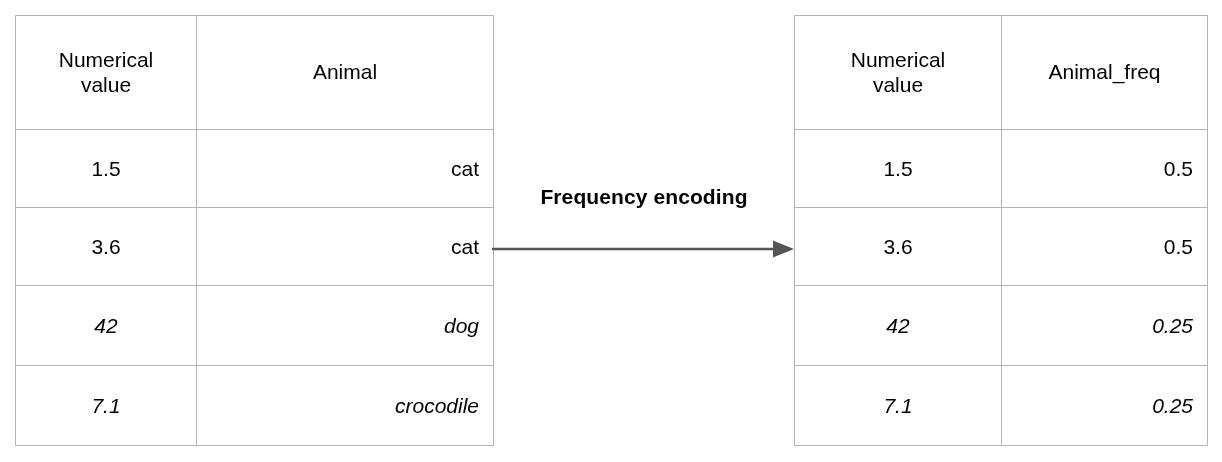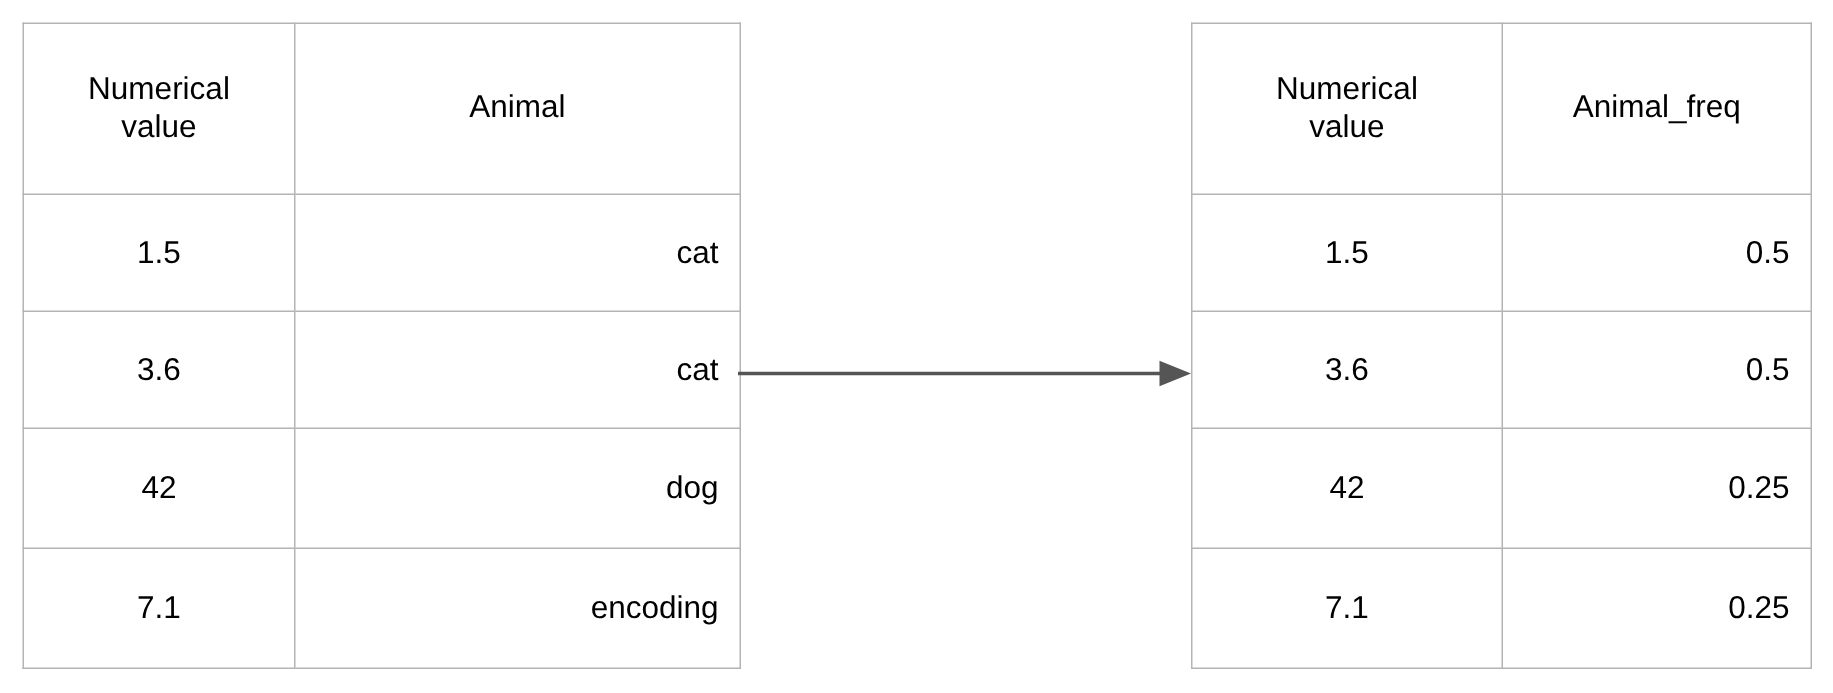--- a/index.html
+++ b/index.html
@@ -55,21 +55,21 @@
   #table-result {
     left: 794px;
     top: 15px;
     width: 413px;
   }
   #table-result .col-num  { width: 207px; }
   #table-result .col-freq { width: 206px; }
 
   .head-row th { height: 113px; }
   .body-row td { height: 77px; }
-  .body-row.row-tall td { height: 79px; }
+  .body-row.row-tall td { height: 79px; font-style: italic; }
 
   .cell-center { text-align: center; }
   .cell-left   { text-align: right; }
 
   
   #transform-group {
     position: absolute;
     left: 492px;
     top: 185px;
     width: 304px;
@@ -125,26 +125,27 @@
       <tr class="body-row">
         <td class="cell-center">3.6</td>
         <td class="cell-left">cat</td>
       </tr>
       <tr class="body-row row-tall">
         <td class="cell-center">42</td>
         <td class="cell-left">dog</td>
       </tr>
       <tr class="body-row row-tall">
         <td class="cell-center">7.1</td>
-        <td class="cell-left">encoding</td>
+        <td class="cell-left">crocodile</td>
       </tr>
     </tbody>
   </table>
 
   <div id="transform-group">
+    <div id="transform-label">Frequency encoding</div>
     <svg id="transform-arrow" viewBox="0 0 304 28" width="304" height="28">
       <line x1="0" y1="14" x2="288" y2="14" stroke="#555555" stroke-width="2.4"></line>
       <polygon points="302,14 281,5.5 281,22.5" fill="#555555"></polygon>
     </svg>
   </div>
 
   <table id="table-result" class="data-table">
     <colgroup>
       <col class="col-num">
       <col class="col-freq">

